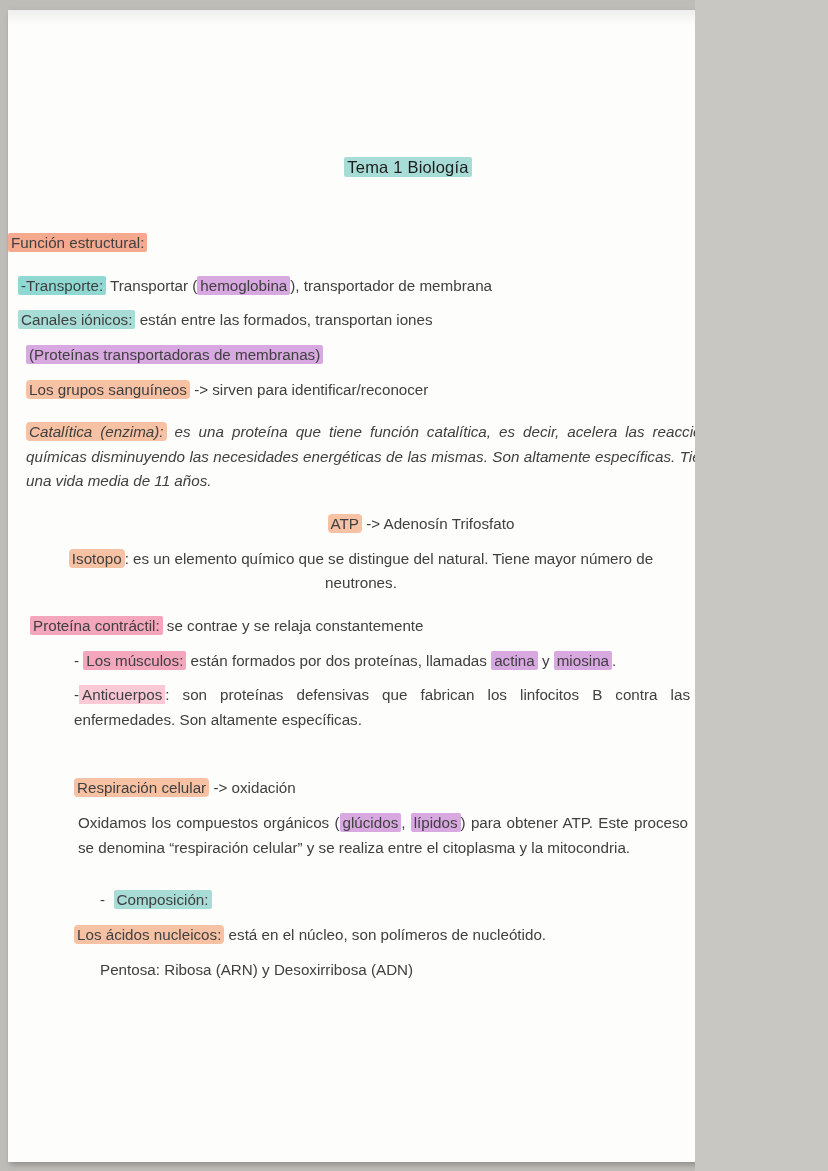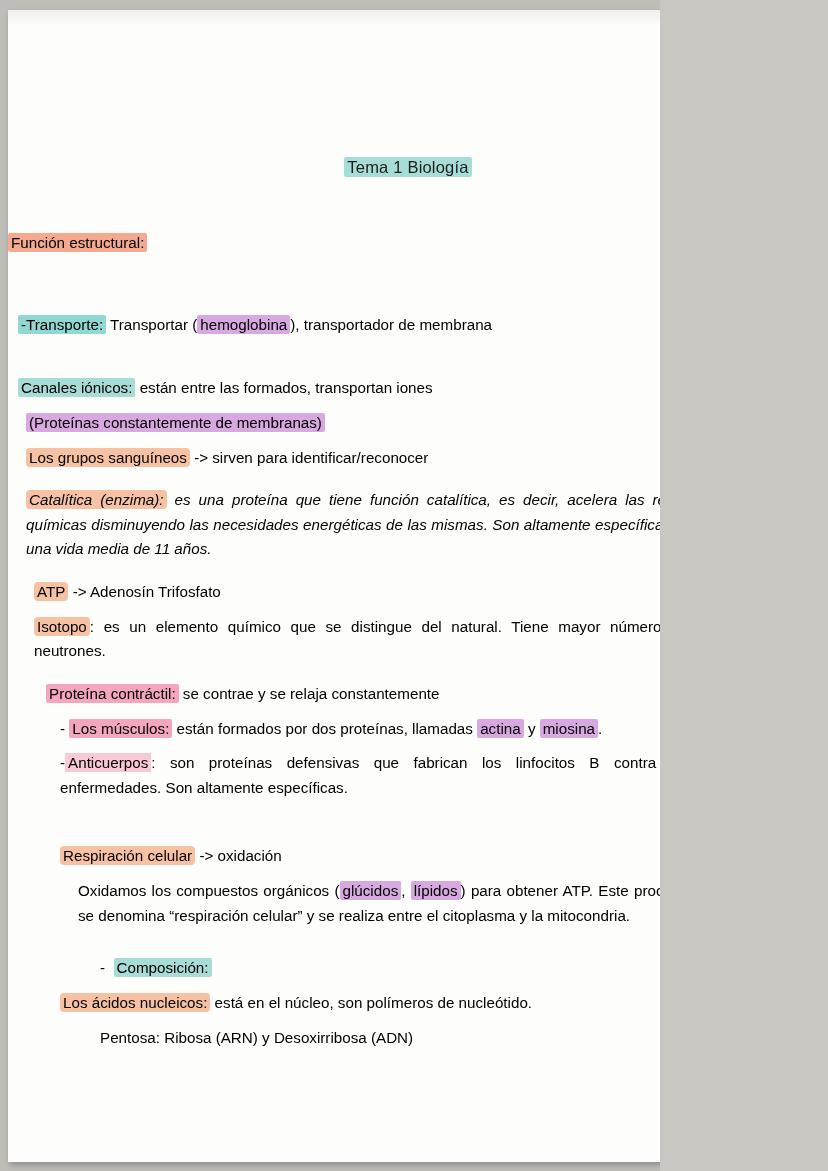--- a/index.html
+++ b/index.html
@@ -9,20 +9,21 @@
   }
   body {
     font-family: "Liberation Sans", sans-serif;
   }
   .page {
     position: relative;
     width: 660px;
     height: 1171px;
     background: #bfbdb8;
     overflow: hidden;
+    padding-left: 35px;
   }
   
   .sheet {
     position: absolute;
     left: 8px;
     top: 10px;
     width: 800px;
     height: 1152px;
     background: #fdfdfb;
     box-shadow: 2px 3px 6px rgba(0,0,0,0.25);
@@ -68,39 +69,39 @@
   .title {
     text-align: center;
     font-size: 16.5px;
     color: #1d1d1d;
     margin-top: 148px;
     letter-spacing: 0.2px;
   }
 
   .block {
     font-size: 15.2px;
-    color: #000000;
+    color: #404040;
     line-height: 1.62;
   }
   .hl-teal   { background: #8fd9d2; padding: 1px 3px; border-radius: 2px; }
   .hl-peach  { background: #f7c2a4; padding: 1px 3px; border-radius: 4px; }
   .hl-salmon { background: #f5a98f; padding: 1px 3px; border-radius: 2px; }
   .hl-violet { background: #d8a8e0; padding: 1px 3px; border-radius: 2px; }
   .hl-rose   { background: #f4a6bd; padding: 1px 3px; border-radius: 2px; }
   .hl-lpink  { background: #f9c9d6; padding: 1px 3px; border-radius: 0; }
   .hl-mint   { background: #a8dcd6; padding: 1px 3px; border-radius: 2px; }
 
   .ln { margin: 0 0 10px 0; }
   .just { text-align: justify; }
 
-  .l-1 { margin-left: 10px; margin-top: 39px; }
+  .l-1 { margin-left: 10px; }
   .l-2 { margin-left: 18px; }
-  .l-3 { margin-left: 26px; }
-  .l-4 { margin-left: 38px; }
-  .l-5 { margin-left: 52px; }
+  .l-3 { margin-left: 26px; text-align: center; }
+  .l-4 { margin-left: 22px; }
+  .l-5 { margin-left: 66px; }
   .l-6 { margin-left: 70px; }
   .l-7 { margin-left: 92px; }
 
   .para { margin-right: 82px; font-style: italic; }
   .para2 { margin-right: 120px; }
   .para3 { margin-right: 118px; }
 
   .gap-sm { height: 8px; }
   .gap-md { height: 18px; }
   .gap-lg { height: 34px; }
@@ -141,21 +142,21 @@
 
         <div class="ln l-1">
           <span class="hl-teal">-Transporte:</span><span> Transportar (</span><span class="hl-violet">hemoglobina</span><span>), transportador de membrana</span>
         </div>
 
         <div class="ln l-1">
           <span class="hl-mint">Canales iónicos:</span><span> están entre las formados, transportan iones</span>
         </div>
 
         <div class="ln l-2">
-          <span class="hl-violet">(Proteínas constantemente de membranas)</span>
+          <span class="hl-violet">(Proteínas transportadoras de membranas)</span>
         </div>
 
         <div class="ln l-2">
           <span class="hl-peach">Los grupos sanguíneos</span><span> -&gt; sirven para identificar/reconocer</span>
         </div>
 
         <div class="gap-sm"></div>
 
         <div class="ln l-2 para just">
           <span class="hl-peach">Catalítica (enzima):</span><span> es una proteína que tiene función catalítica, es decir, acelera las reacciones químicas disminuyendo las necesidades energéticas de las mismas. Son altamente específicas. Tienen una vida media de 11 años.</span>

